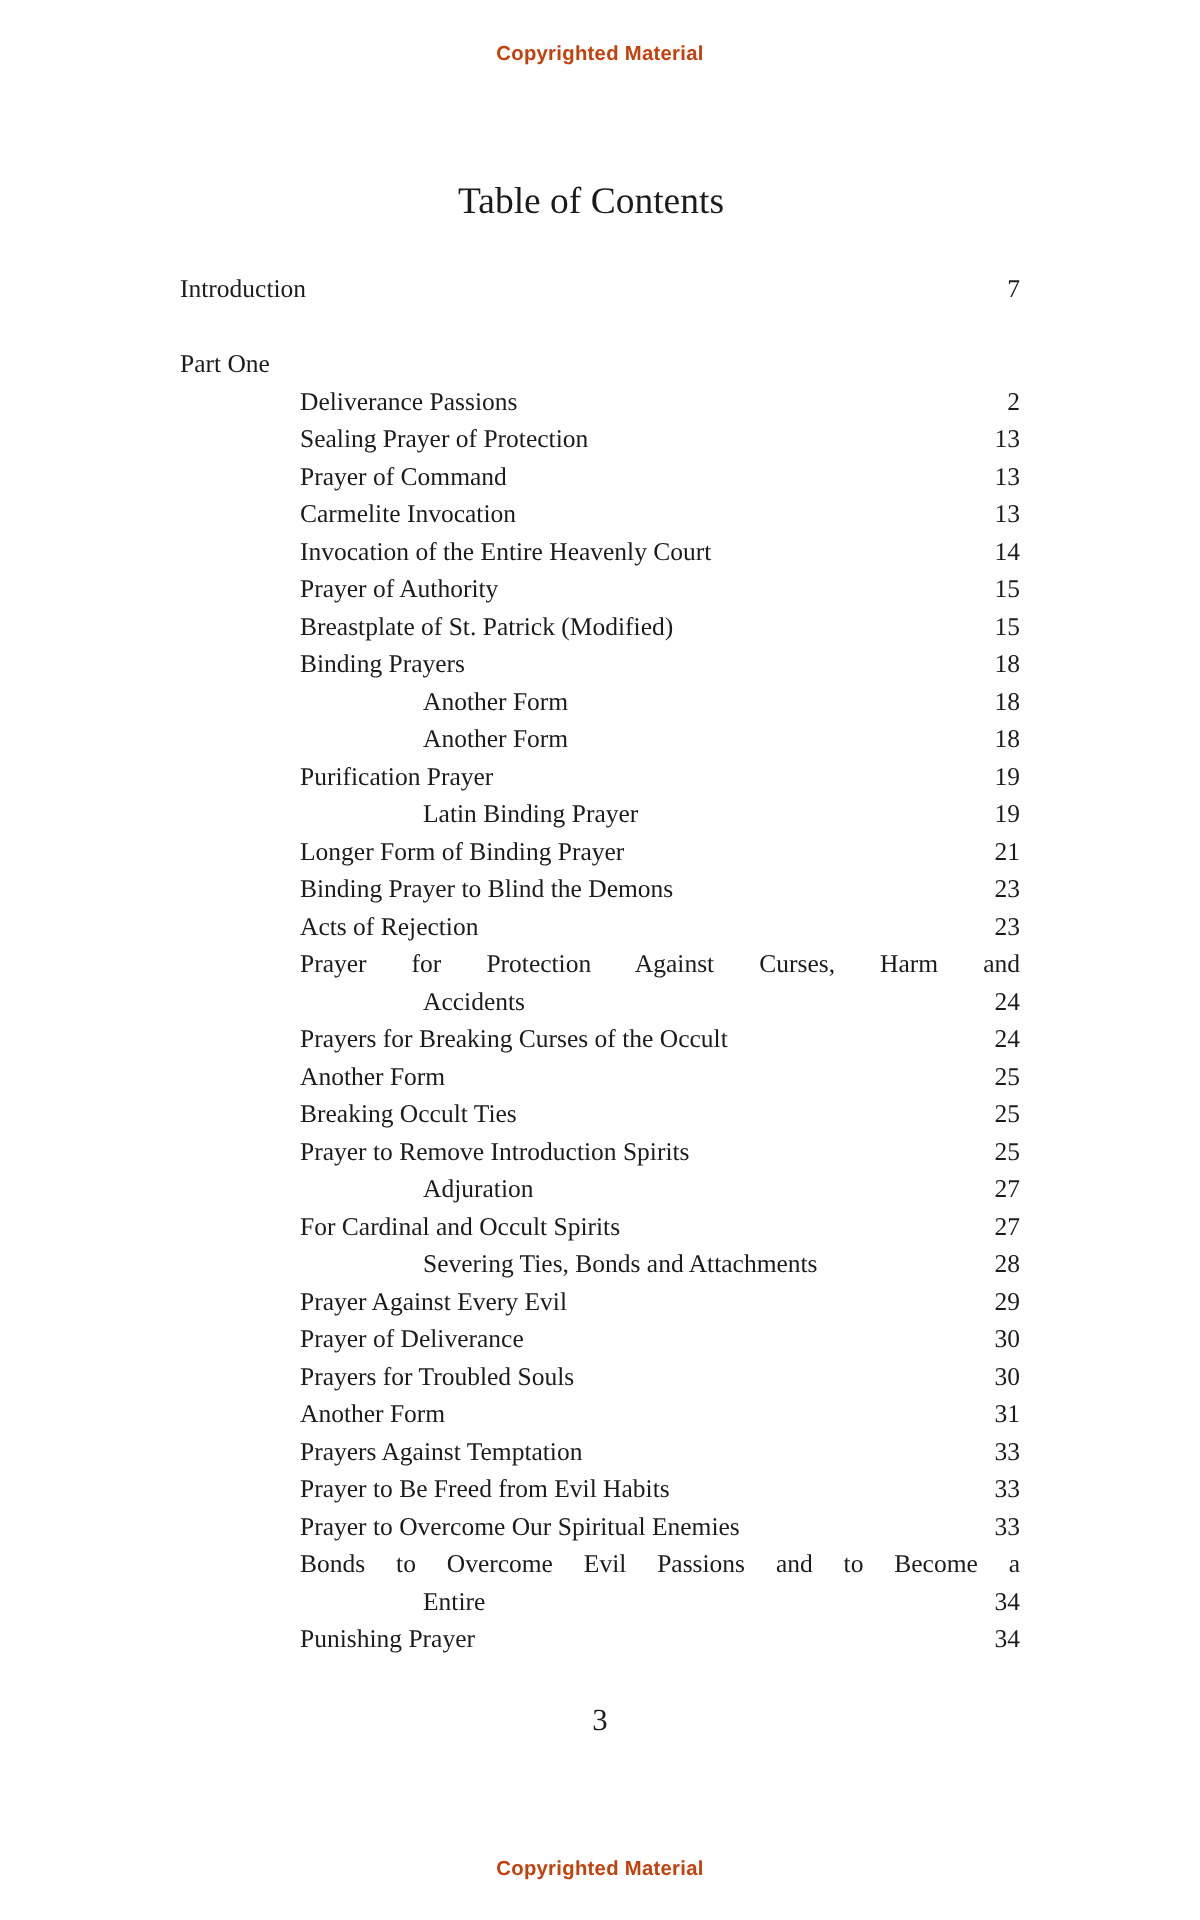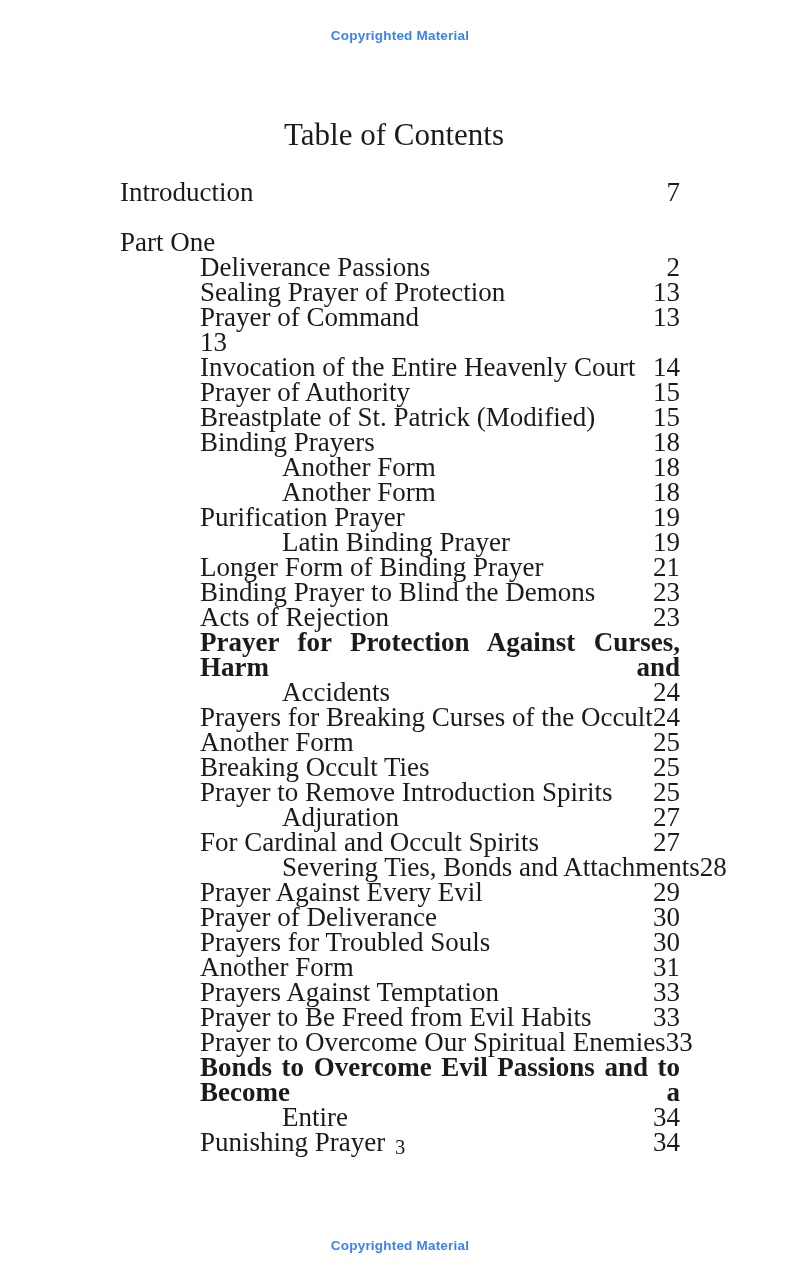--- a/index.html
+++ b/index.html
@@ -14,70 +14,70 @@
     font-family: "Liberation Serif", serif;
     color: #1b1b1b;
     overflow: hidden;
   }
   .watermark {
     text-align: center;
     font-family: "Liberation Sans", sans-serif;
     font-weight: bold;
     font-size: 13.5px;
     letter-spacing: 0.2px;
-    color: #3b82f6;
+    color: #c2410c;
   }
   .watermark-top {
     position: absolute;
     top: 28px;
     left: 0;
     width: 800px;
   }
   .watermark-bottom {
     position: absolute;
     top: 1238px;
     left: 0;
     width: 800px;
   }
   .page-title {
     position: absolute;
     top: 120px;
     left: 0;
     width: 788px;
     text-align: center;
-    font-size: 31px;
+    font-size: 25px;
     font-weight: normal;
     margin: 0;
     line-height: 30px;
   }
   .toc {
     position: absolute;
     top: 180px;
     left: 120px;
     width: 560px;
-    font-size: 27px;
+    font-size: 17px;
   }
   .toc-row {
     display: flex;
     justify-content: space-between;
     align-items: baseline;
     line-height: 25px;
     min-height: 25px;
   }
   .toc-row .label { white-space: nowrap; }
   .toc-row .pagenum { text-align: right; }
   .indent-0 { padding-left: 0; }
   .indent-1 { padding-left: 80px; }
   .indent-2 { padding-left: 162px; }
   .toc-row.justify {
     display: block;
     text-align: justify;
     text-align-last: justify;
   }
-  .toc-row.justify .label { white-space: normal; font-weight: bold; }
+  .toc-row.justify .label { white-space: normal; }
   .spacer { height: 25px; }
   .folio {
     position: absolute;
     top: 1135px;
     left: 0;
     width: 800px;
     text-align: center;
     font-size: 20.5px;
     line-height: 25px;
   }
@@ -109,20 +109,21 @@
   </div>
       <div class="toc-row indent-1">
     <span class="label">Sealing Prayer of Protection</span>
     <span class="pagenum">13</span>
   </div>
       <div class="toc-row indent-1">
     <span class="label">Prayer of Command</span>
     <span class="pagenum">13</span>
   </div>
       <div class="toc-row indent-1">
+    <span class="label">Carmelite Invocation</span>
     <span class="pagenum">13</span>
   </div>
       <div class="toc-row indent-1">
     <span class="label">Invocation of the Entire Heavenly Court</span>
     <span class="pagenum">14</span>
   </div>
       <div class="toc-row indent-1">
     <span class="label">Prayer of Authority</span>
     <span class="pagenum">15</span>
   </div>

